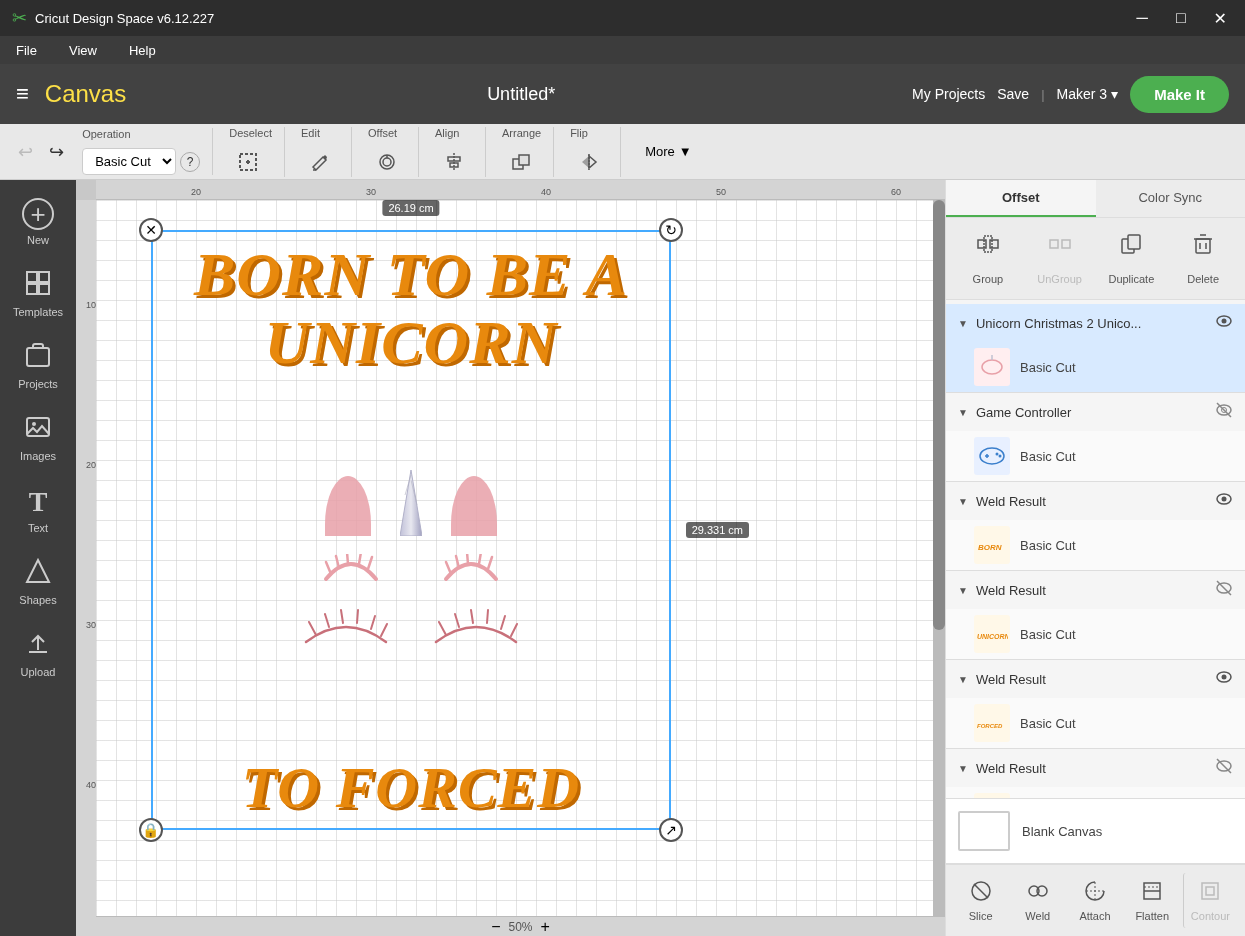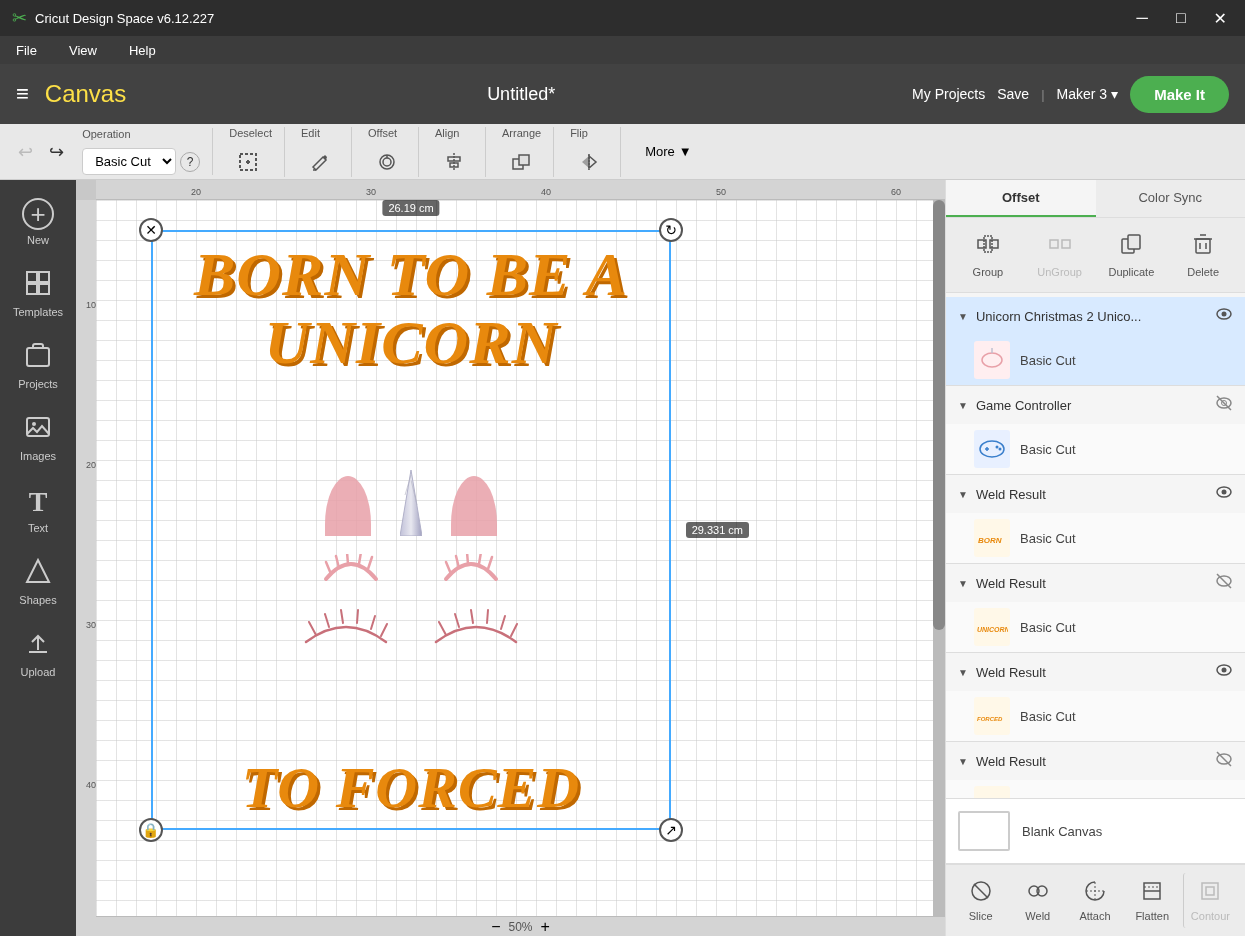--- a/index.html
+++ b/index.html
@@ -272,21 +272,21 @@
       padding: 8px;
       gap: 4px;
       background: #ececec;
       border-bottom: 1px solid #ddd;
     }
     .layer-action-btn {
       flex: 1;
       display: flex;
       flex-direction: column;
       align-items: center;
-      gap: 5px;
+      gap: 12px;
       padding: 6px 4px;
       background: none;
       border: none;
       cursor: pointer;
       color: #555;
       font-size: 11px;
       border-radius: 3px;
     }
     .layer-action-btn.disabled { color: #bbb; cursor: default; }
     .layer-action-icon { font-size: 20px; }

